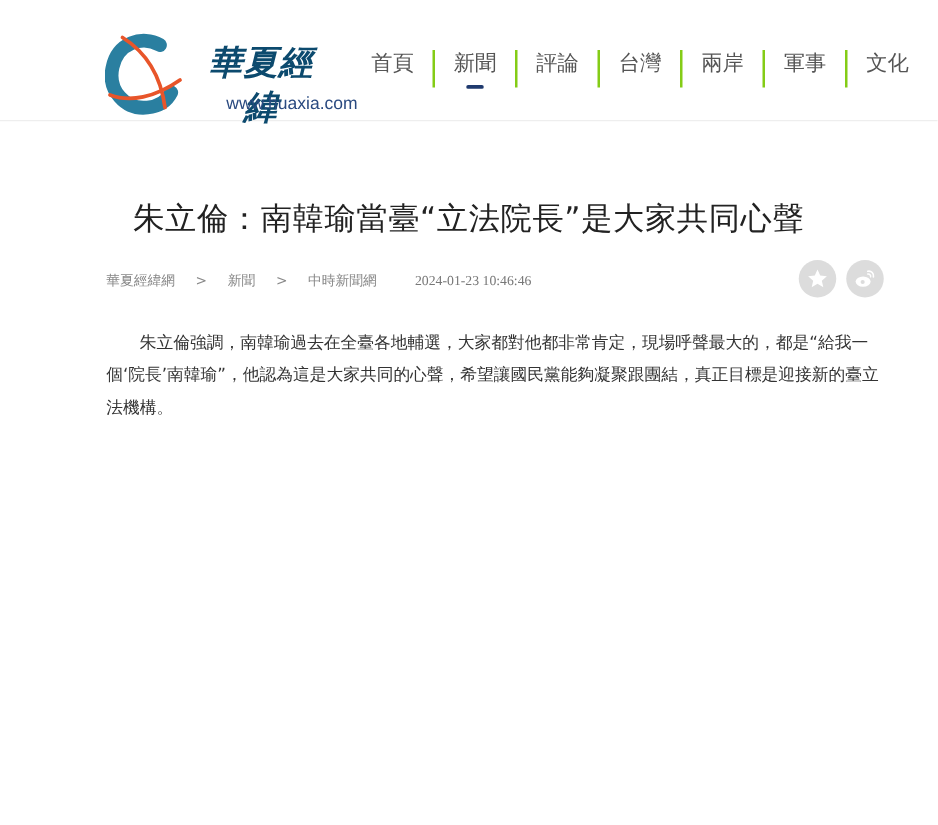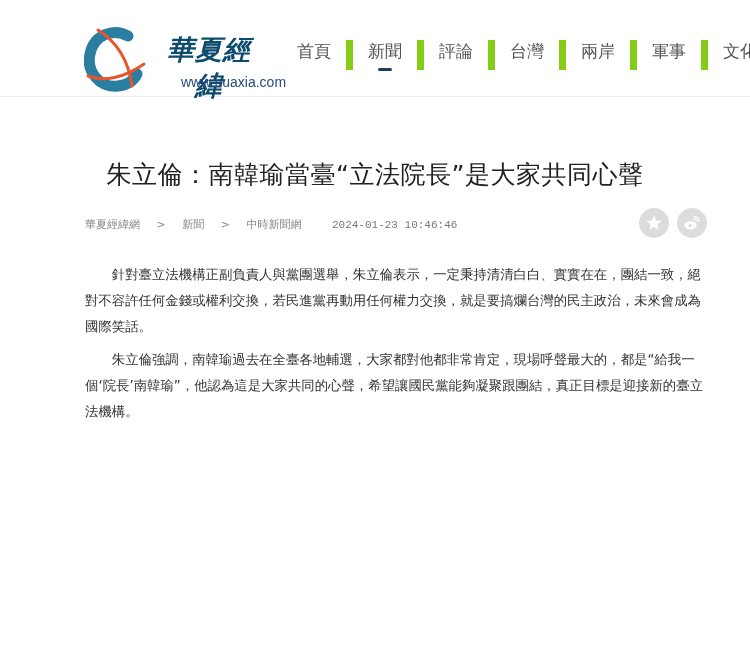--- a/index.html
+++ b/index.html
@@ -3,28 +3,28 @@
 <meta charset="utf-8">
 <style>
   html, body { margin:0; padding:0; background:#ffffff; }
   body { width:750px; height:660px; overflow:hidden; position:relative; font-family:"DejaVu Sans", sans-serif; color:#333; }
   .header { position:absolute; left:0; top:0; width:750px; height:96px; border-bottom:1px solid #eeeeee; }
   .logo { position:absolute; left:84px; top:26px; width:180px; height:70px; }
   .logo-mark { position:absolute; left:0; top:0; width:64px; height:68px; }
   .logo-cn { position:absolute; left:70px; top:6px; font-family:"DejaVu Serif", serif; font-size:27px; color:#0c4a6e; font-weight:bold; letter-spacing:1px; font-style:italic;text-align:center; }
   .logo-url { position:absolute; left:66px; top:48px; font-family:"Liberation Sans", sans-serif; font-size:14px; color:#2a4a80;margin-left:31px; }
   .nav { position:absolute; left:282px; top:40px; height:40px; display:flex; align-items:flex-start; }
-  .nav-item { position:relative; font-size:17px; color:#555; padding:0 15px; height:30px; line-height:22px; border-right:7px solid #84cc16; white-space:nowrap; cursor:pointer; }
+  .nav-item { position:relative; font-size:17px; color:#555; padding:0 15px; height:30px; line-height:22px; border-right:2px solid #84cc16; white-space:nowrap; cursor:pointer; }
   .nav-item:last-child { border-right:none; }
   .nav-item.active::after { content:""; position:absolute; left:50%; margin-left:-7px; top:28px; width:14px; height:3px; background:#1f3a6e; border-radius:2px; }
   .title { position:absolute; left:0; top:158px; width:750px; text-align:center; font-size:25px; color:#222; letter-spacing:0.5px; }
   .meta { position:absolute; left:85px; top:217px; font-size:11px; color:#888; }
   .meta span { margin-right:13px; }
   .crumb-link { color:#888; cursor:pointer; }
-  .meta-time { margin-left:14px; font-family:Liberation Mono, monospace; color:#777; }
+  .meta-time { margin-left:14px; font-family:Liberation Serif, serif; color:#777; }
   .share { position:absolute; top:208px; width:30px; height:30px; border-radius:50%; background:#dcdcdc; display:flex; align-items:center; justify-content:center; cursor:pointer; }
   .share svg { width:18px; height:18px; }
   .article { position:absolute; left:85px; top:262px; width:625px; font-size:13.4px; line-height:26px; color:#333; }
   .article p { margin:0 0 7px 0; text-indent:2em; }
 </style>
 </head>
 <body>
 
 <div class="header">
   <div class="logo">
@@ -63,15 +63,14 @@
 <div class="share" style="left:677px;">
   <svg viewBox="0 0 24 24">
     <ellipse cx="10" cy="15" rx="8" ry="5.5" fill="#ffffff"></ellipse>
     <circle cx="9.5" cy="15.5" r="2.2" fill="#dcdcdc"></circle>
     <path d="M15 4 A5 5 0 0 1 21 10" fill="none" stroke="#ffffff" stroke-width="1.8" stroke-linecap="round"></path>
     <path d="M15 7 A2.5 2.5 0 0 1 18 10" fill="none" stroke="#ffffff" stroke-width="1.6" stroke-linecap="round"></path>
   </svg>
 </div>
 
 <div class="article">
-  <p>針對臺立法機構正副負責人與黨團選舉，朱立倫表示，一定秉持清清白白、實實在在，團結一致，絕對不容許任何金錢或權利交換，若民進黨再動用任何權力交換，就是要搞爛台灣的民主政治，未來會成為國際笑話。</p>
   <p>朱立倫強調，南韓瑜過去在全臺各地輔選，大家都對他都非常肯定，現場呼聲最大的，都是“給我一個‘院長’南韓瑜”，他認為這是大家共同的心聲，希望讓國民黨能夠凝聚跟團結，真正目標是迎接新的臺立法機構。</p>
 </div>
 
 </body></html>

